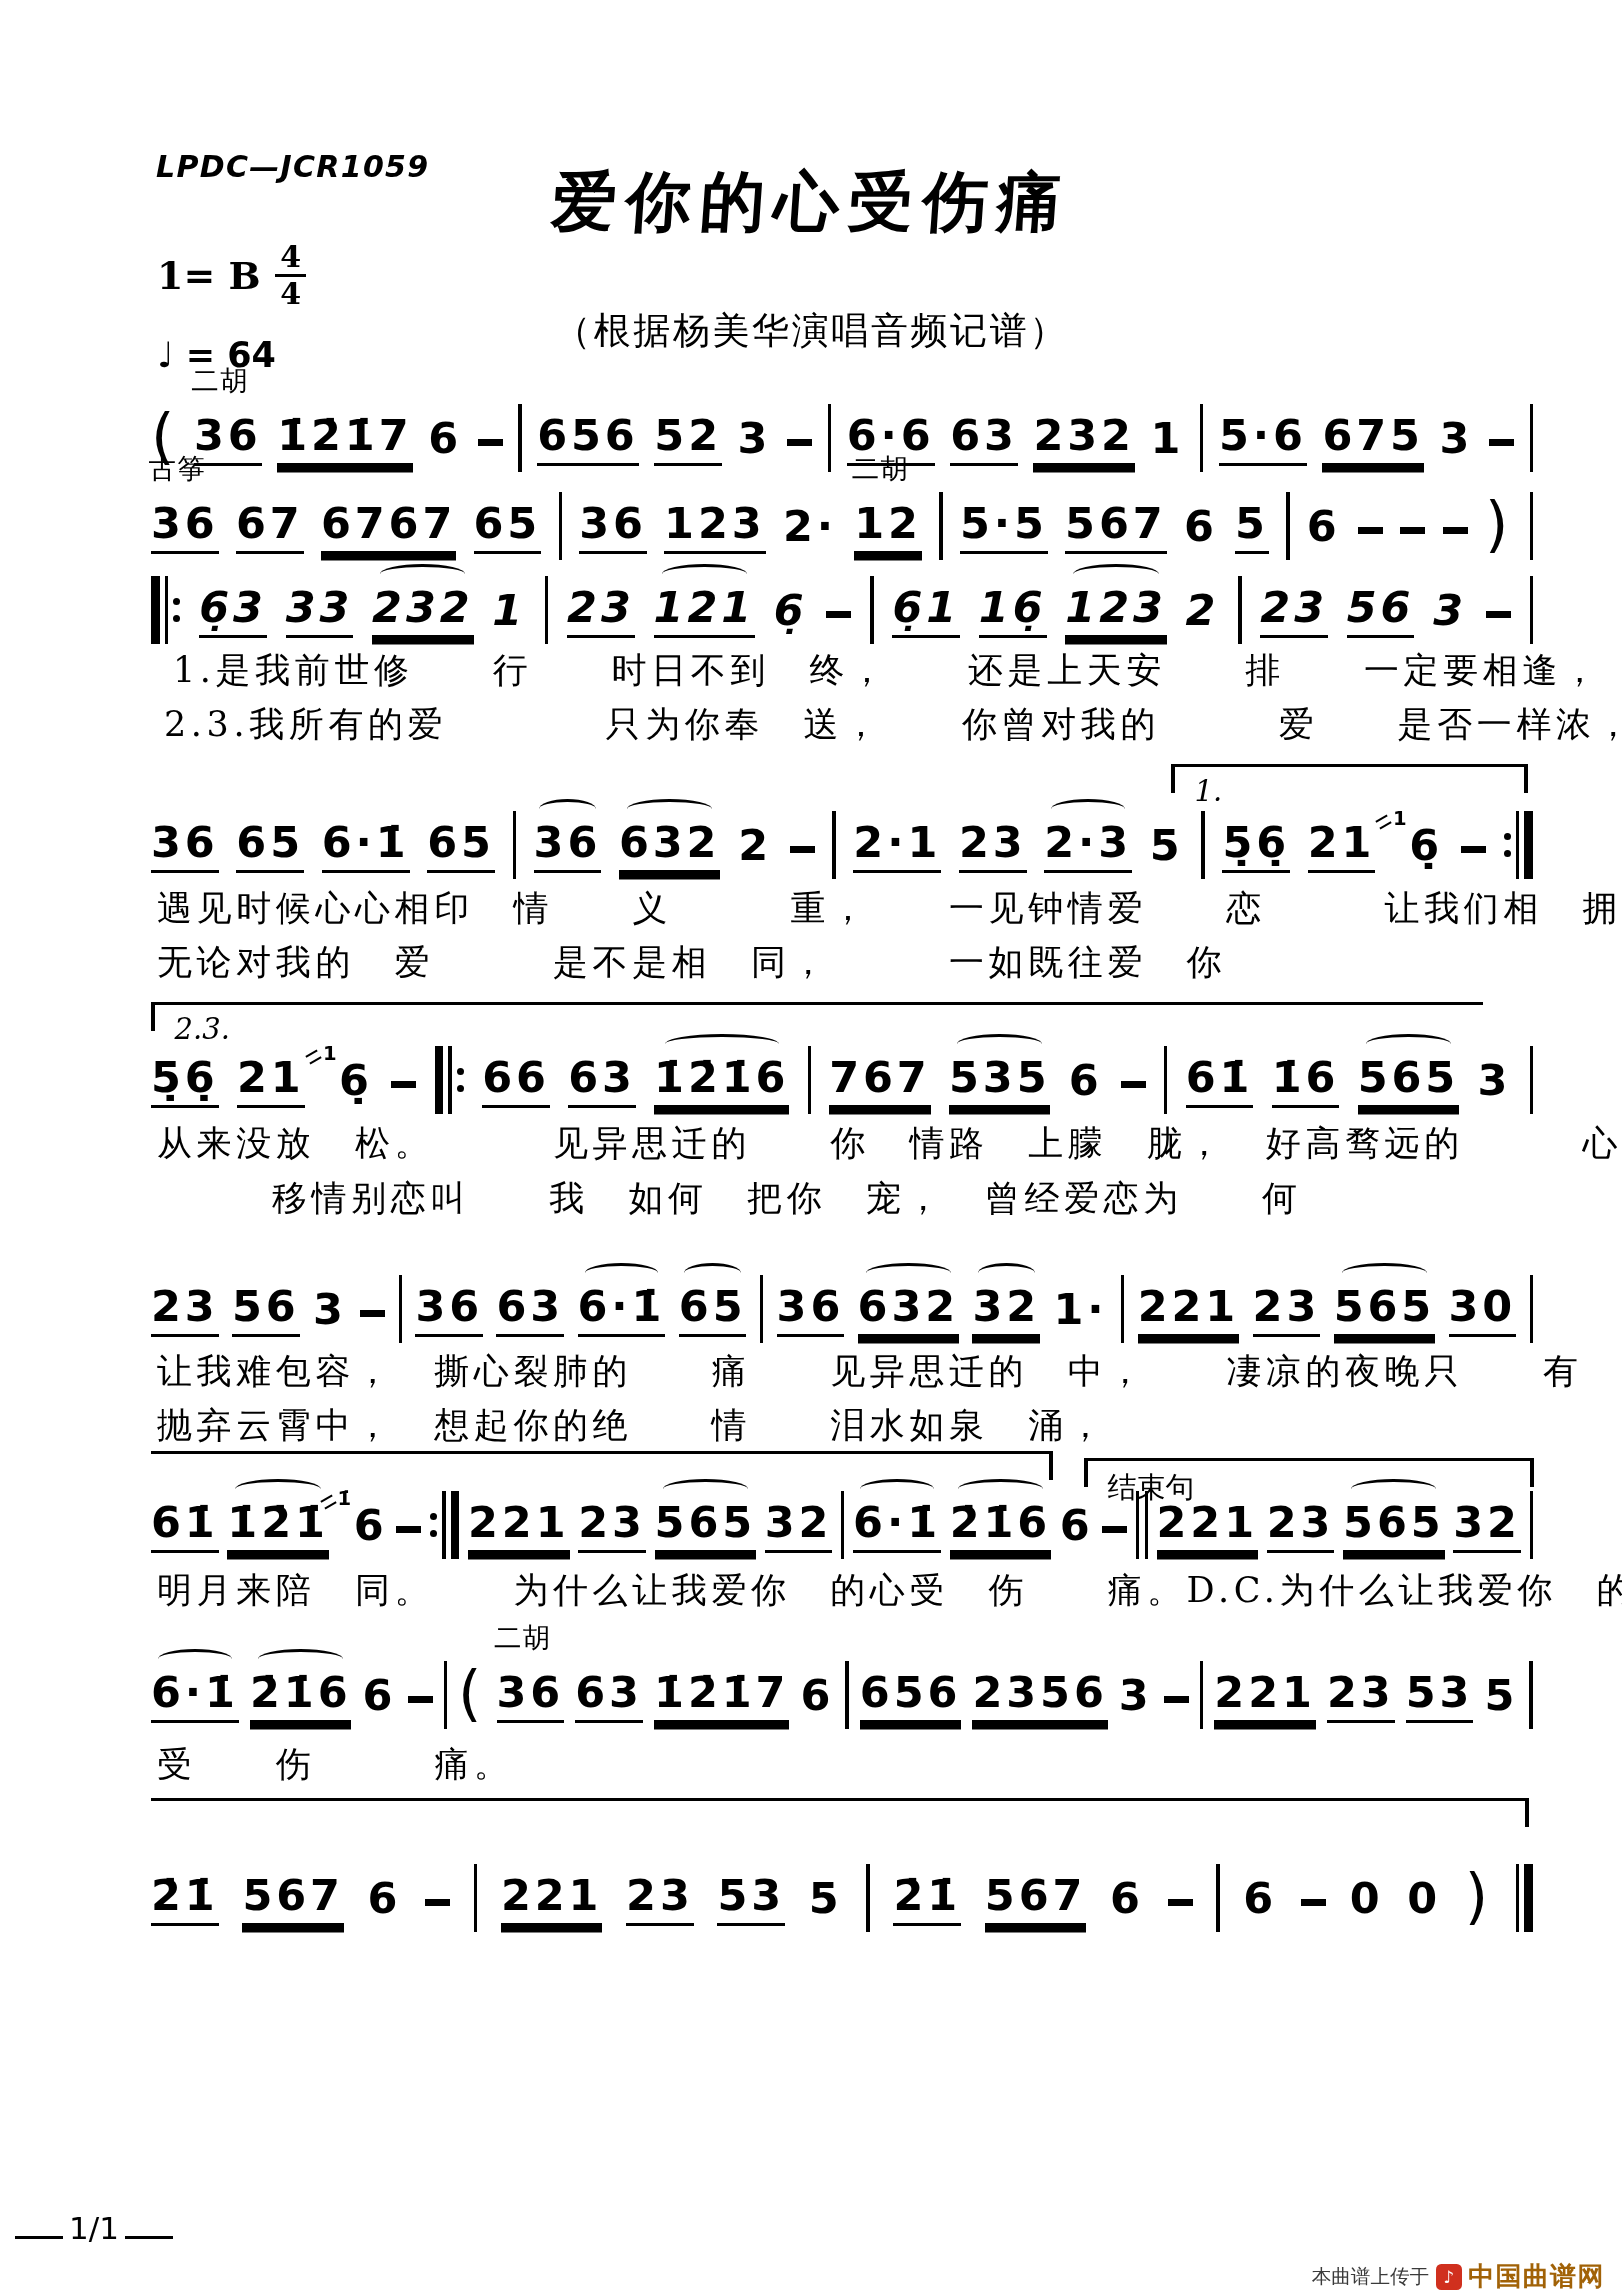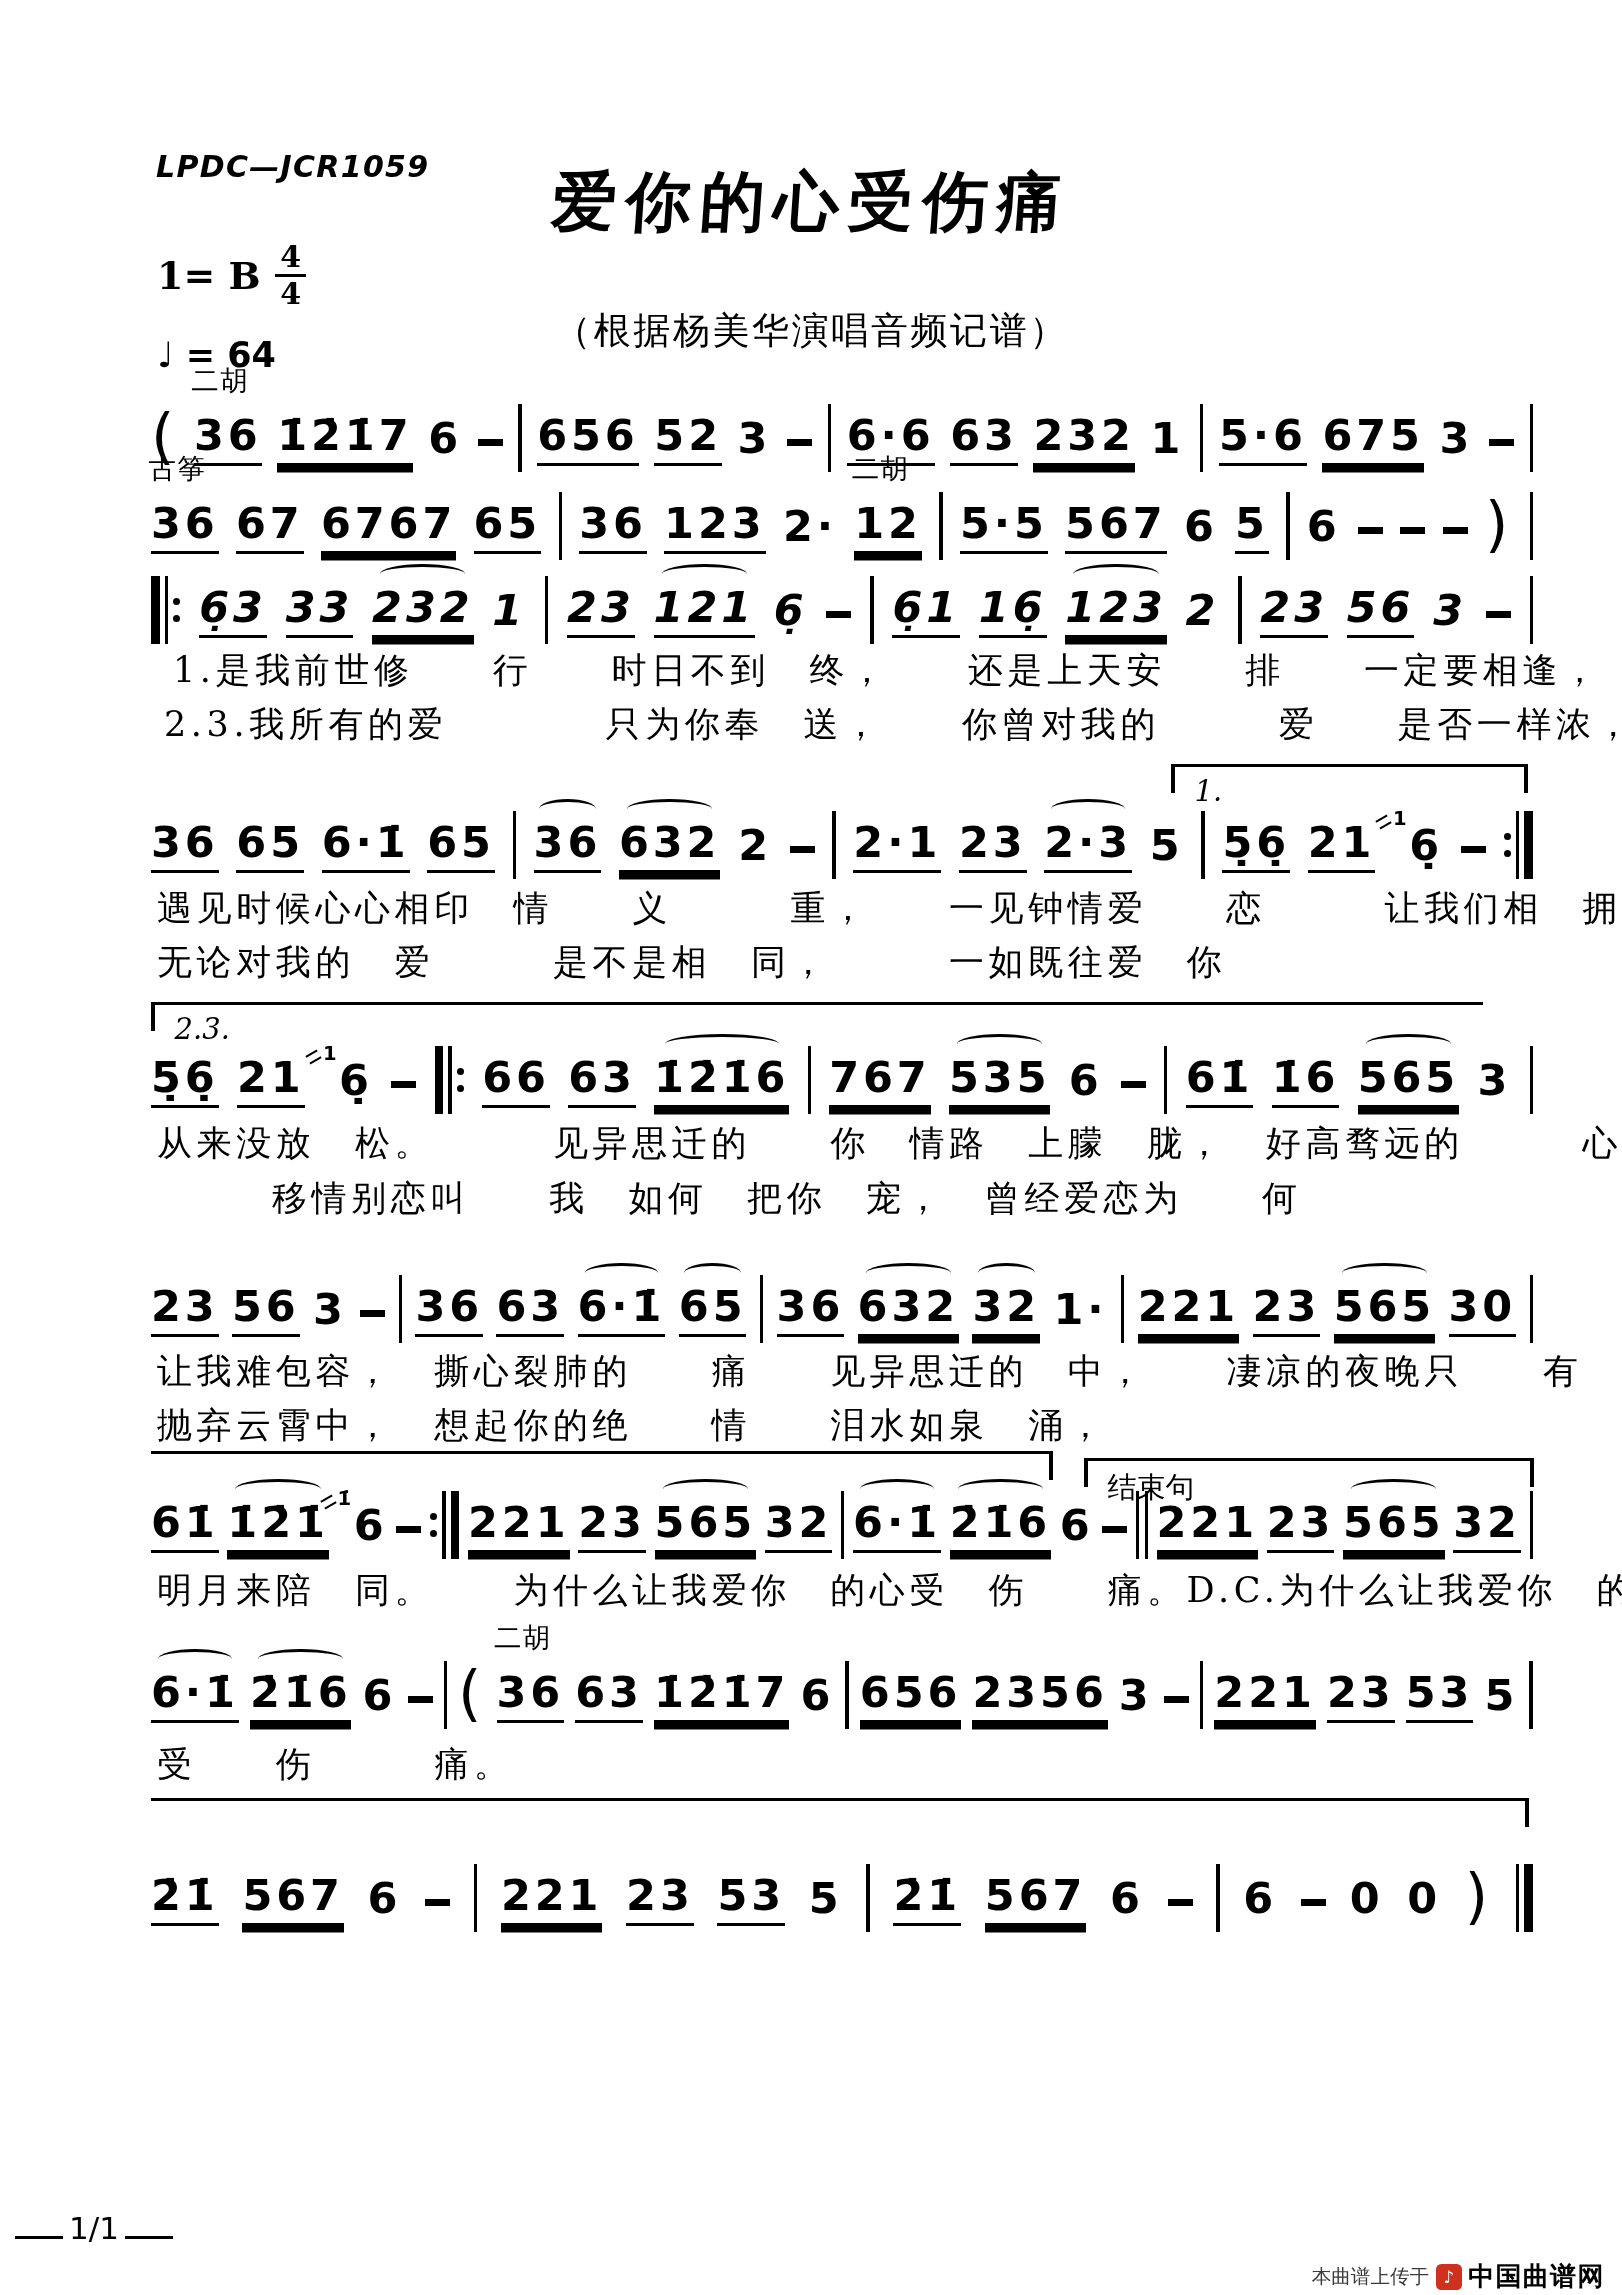--- a/index.html
+++ b/index.html
@@ -413,17 +413,17 @@
     </div>
 
 
   <div class="pagenum">
     <span class="pn-dash"></span><span>1/1</span><span class="pn-dash"></span>
   </div>
 
   <div class="watermark">
     <span class="wm-prefix">本曲谱上传于</span>
     <span class="wm-icon" id="wm-icon" style="background: rgb(208, 48, 30);">♪</span>
-    <span class="wm-site" id="wm-site" style="color: #000000;">中国曲谱网</span>
+    <span class="wm-site" id="wm-site" style="color: #a16207;">中国曲谱网</span>
   </div>
 
 </div>
 
 
 </body></html>

